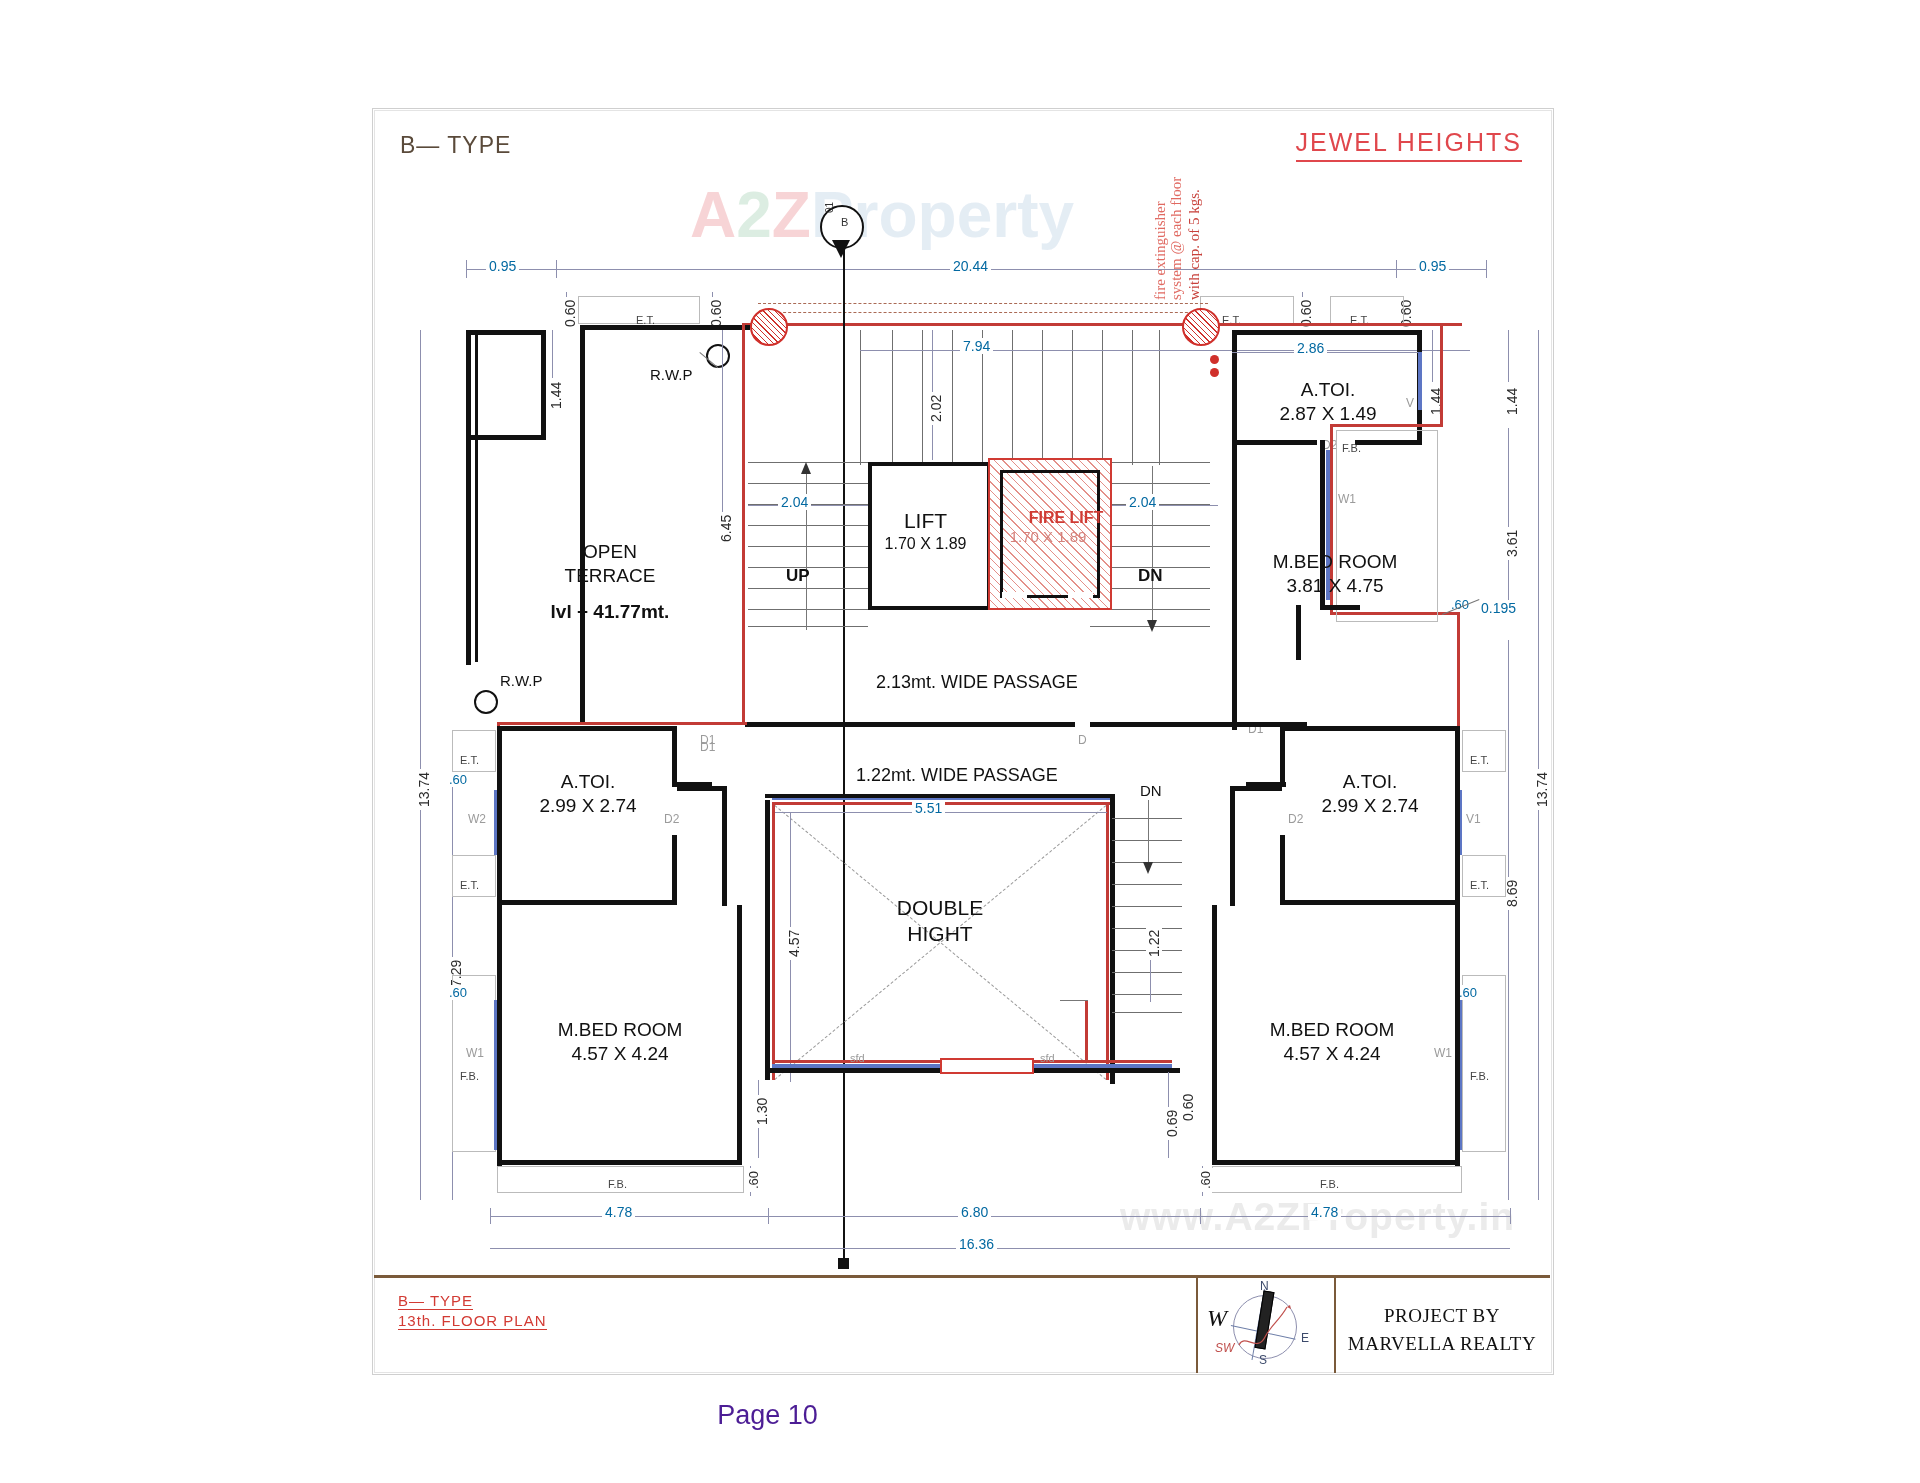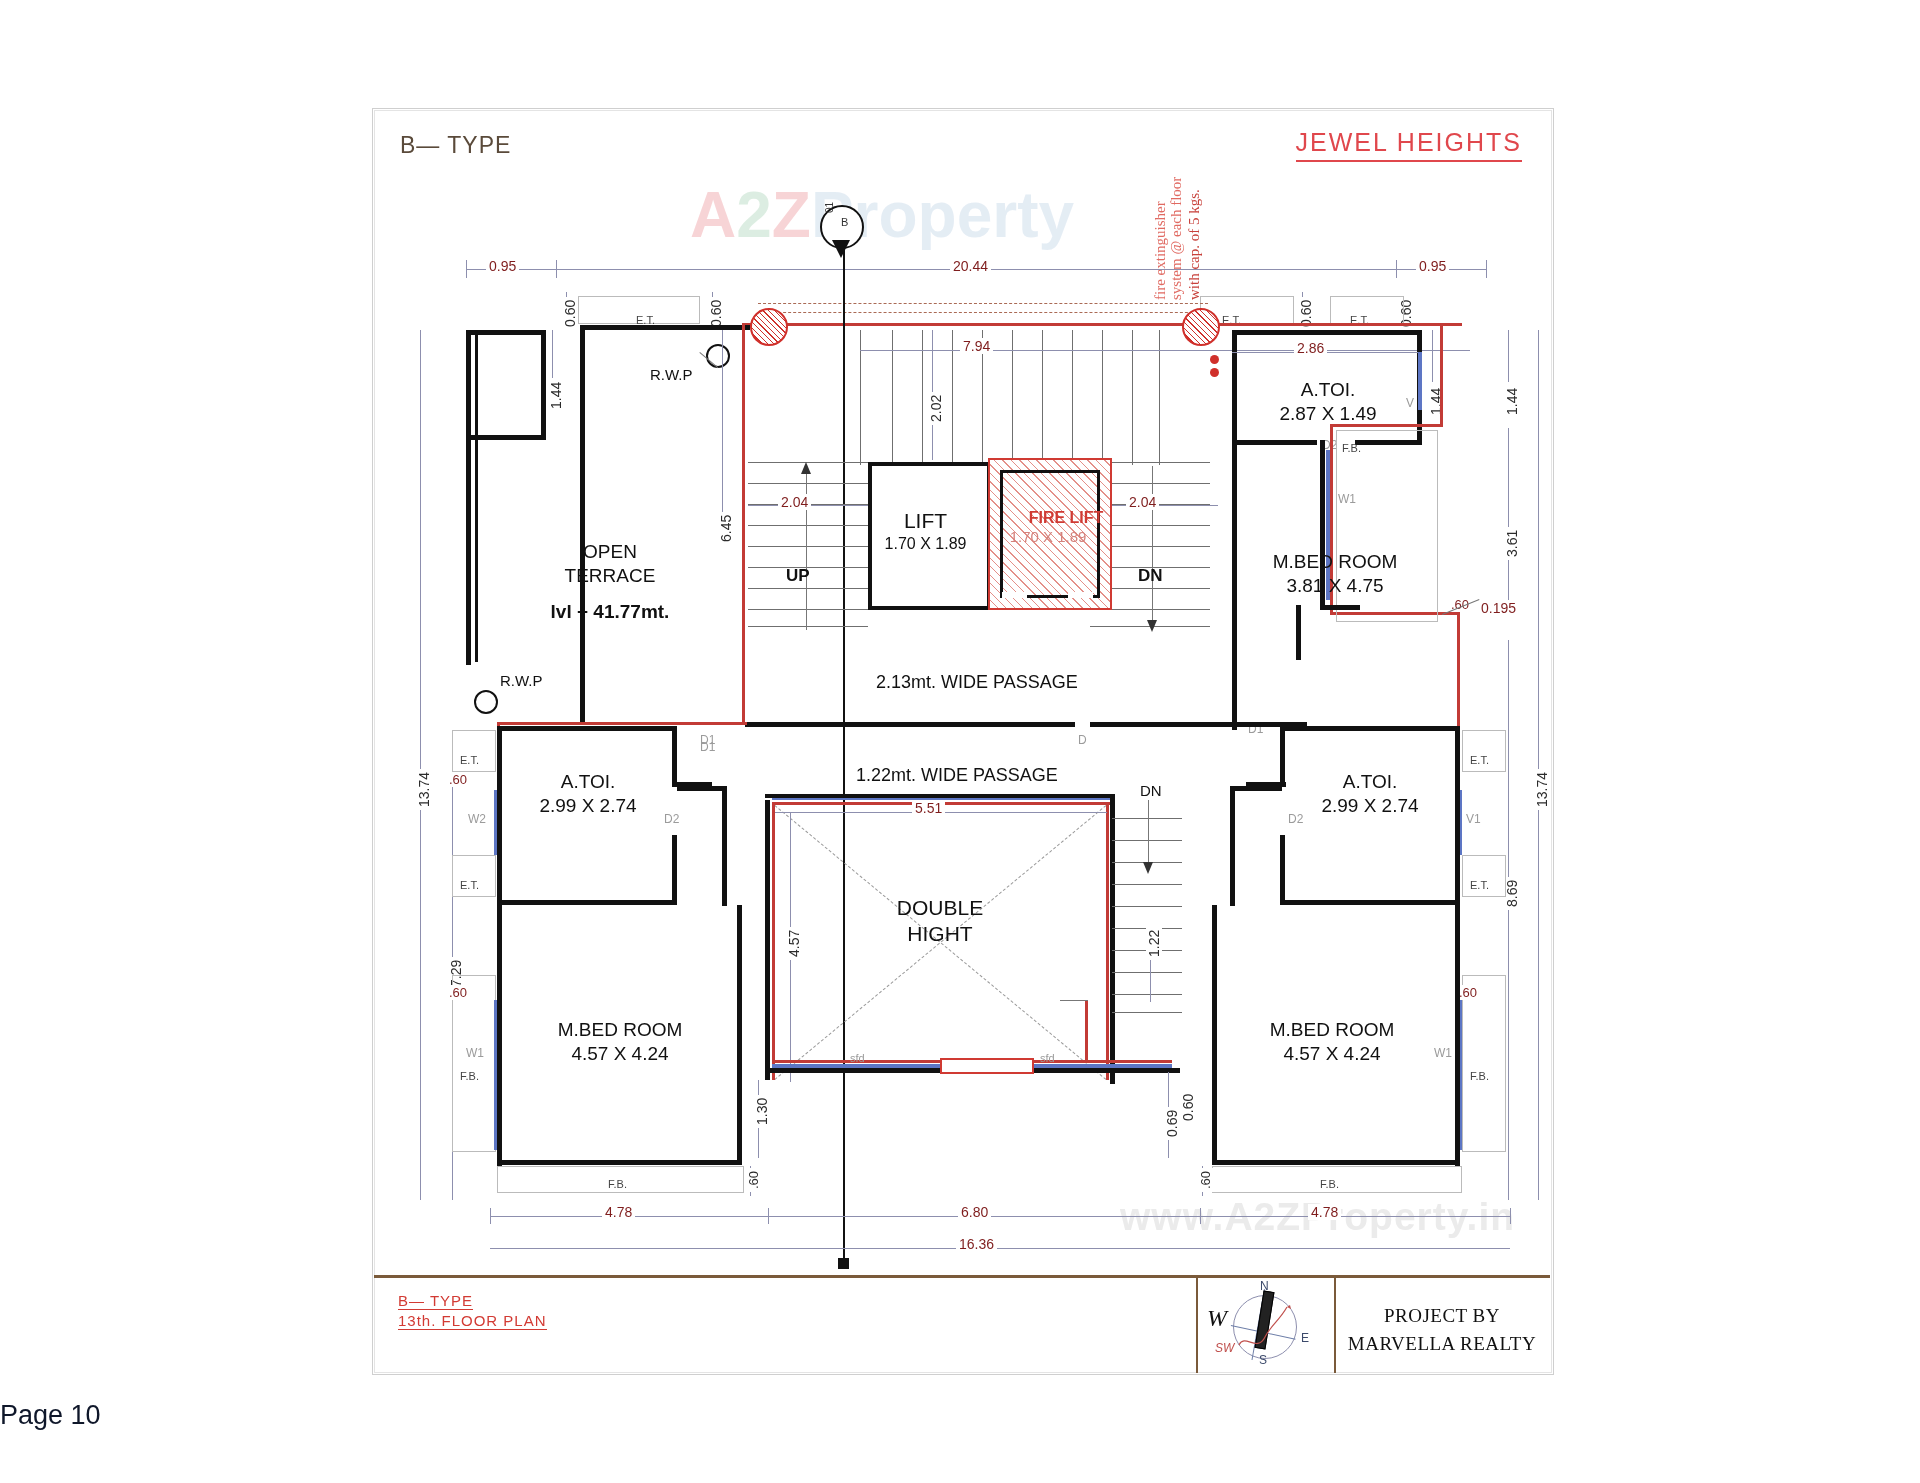--- a/index.html
+++ b/index.html
@@ -6,22 +6,22 @@
   html,body{margin:0;padding:0;background:#ffffff;}
   body{
     width:1920px;height:1483px;
     font-family:"Liberation Sans", sans-serif;
     position:relative;overflow:hidden;
   }
   #sheet{
     position:absolute;left:0;top:0;width:1920px;height:1483px;background:#fff;
   }
   .page-label{
-    position:absolute;left:0;top:1400px;width:1535px;
-    font-size:27px;color:#0f172a;font-family:"Liberation Sans",sans-serif;
+    position:absolute;left:0;top:1400px;width:1535px;text-align:center;
+    font-size:27px;color:#4c1d95;font-family:"Liberation Sans",sans-serif;
   }
   
   .dwg-border{
     position:absolute;left:372px;top:108px;width:1180px;height:1265px;
     border:1px solid #cfcfcf;background:#fff;
   }
   .dwg-border-inner{
     position:absolute;left:374px;top:110px;width:1176px;height:1261px;
     border:1px solid #e4e4e4;
   }
@@ -50,21 +50,21 @@
   .w{position:absolute;background:#111;}          
   .rw{position:absolute;background:#c23b36;}      
   .bw{position:absolute;background:#5d76c4;}      
   .gl{position:absolute;background:#8d8fae;}      
   .tl{position:absolute;background:#777;}      
   .dash-h{position:absolute;border-top:1px dashed #aa6a55;}
   .box-out{position:absolute;border:1px solid #bbb;}
   .lbl{position:absolute;font-size:16px;color:#111;white-space:nowrap;}
   .lbl-s{position:absolute;font-size:12px;color:#9b9b9b;white-space:nowrap;}
   .lbl-t{position:absolute;font-size:11px;color:#444;white-space:nowrap;}
-  .dim{position:absolute;font-size:14px;color:#7f1d1d;white-space:nowrap;background:#fff;padding:0 3px;}
+  .dim{position:absolute;font-size:14px;color:#0369a1;white-space:nowrap;background:#fff;padding:0 3px;}
   .dimv{position:absolute;font-size:14px;color:#2b2b2b;white-space:nowrap;
         transform:rotate(-90deg);transform-origin:left top;background:#fff;padding:0 3px;}
   .room{position:absolute;text-align:center;font-size:19px;color:#111;line-height:1.25;white-space:nowrap;}
   
   .treads-h{position:absolute;}
   .treads-h i{position:absolute;left:0;width:100%;height:1px;background:#6f6f6f;display:block;}
   .treads-v{position:absolute;}
   .treads-v i{position:absolute;top:0;height:100%;width:1px;background:#6f6f6f;display:block;}
   
   .lift-box{position:absolute;border:4px solid #111;background:#fff;}

